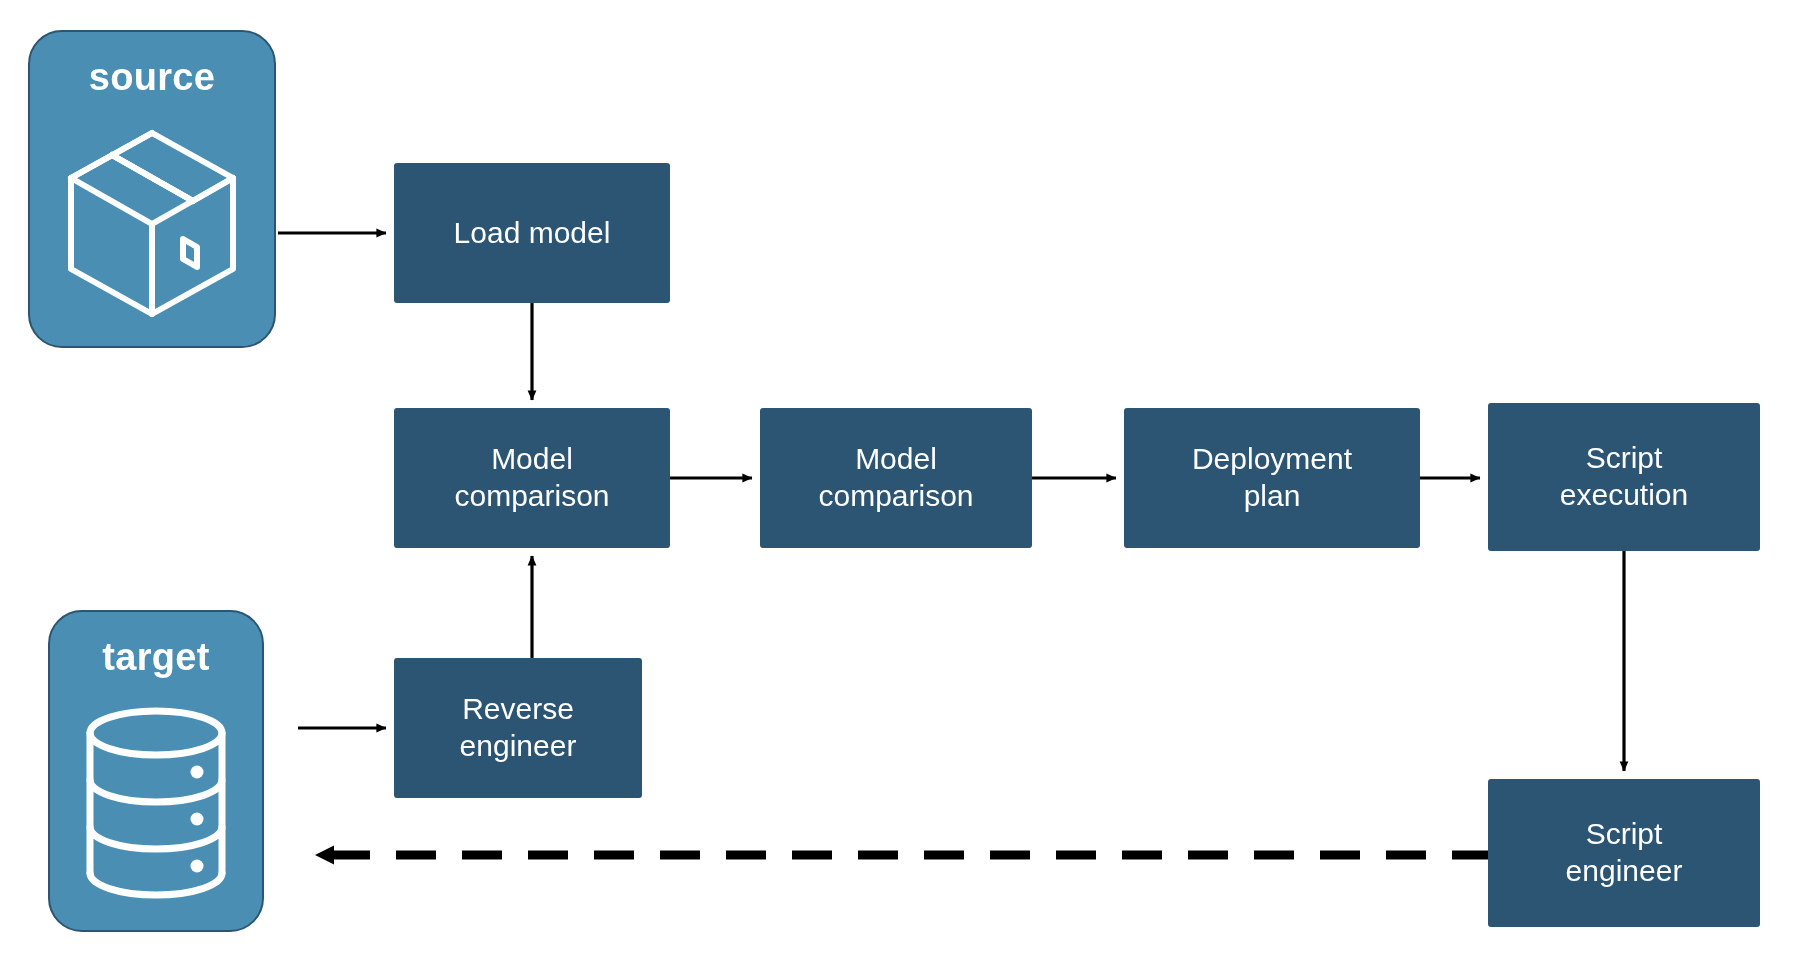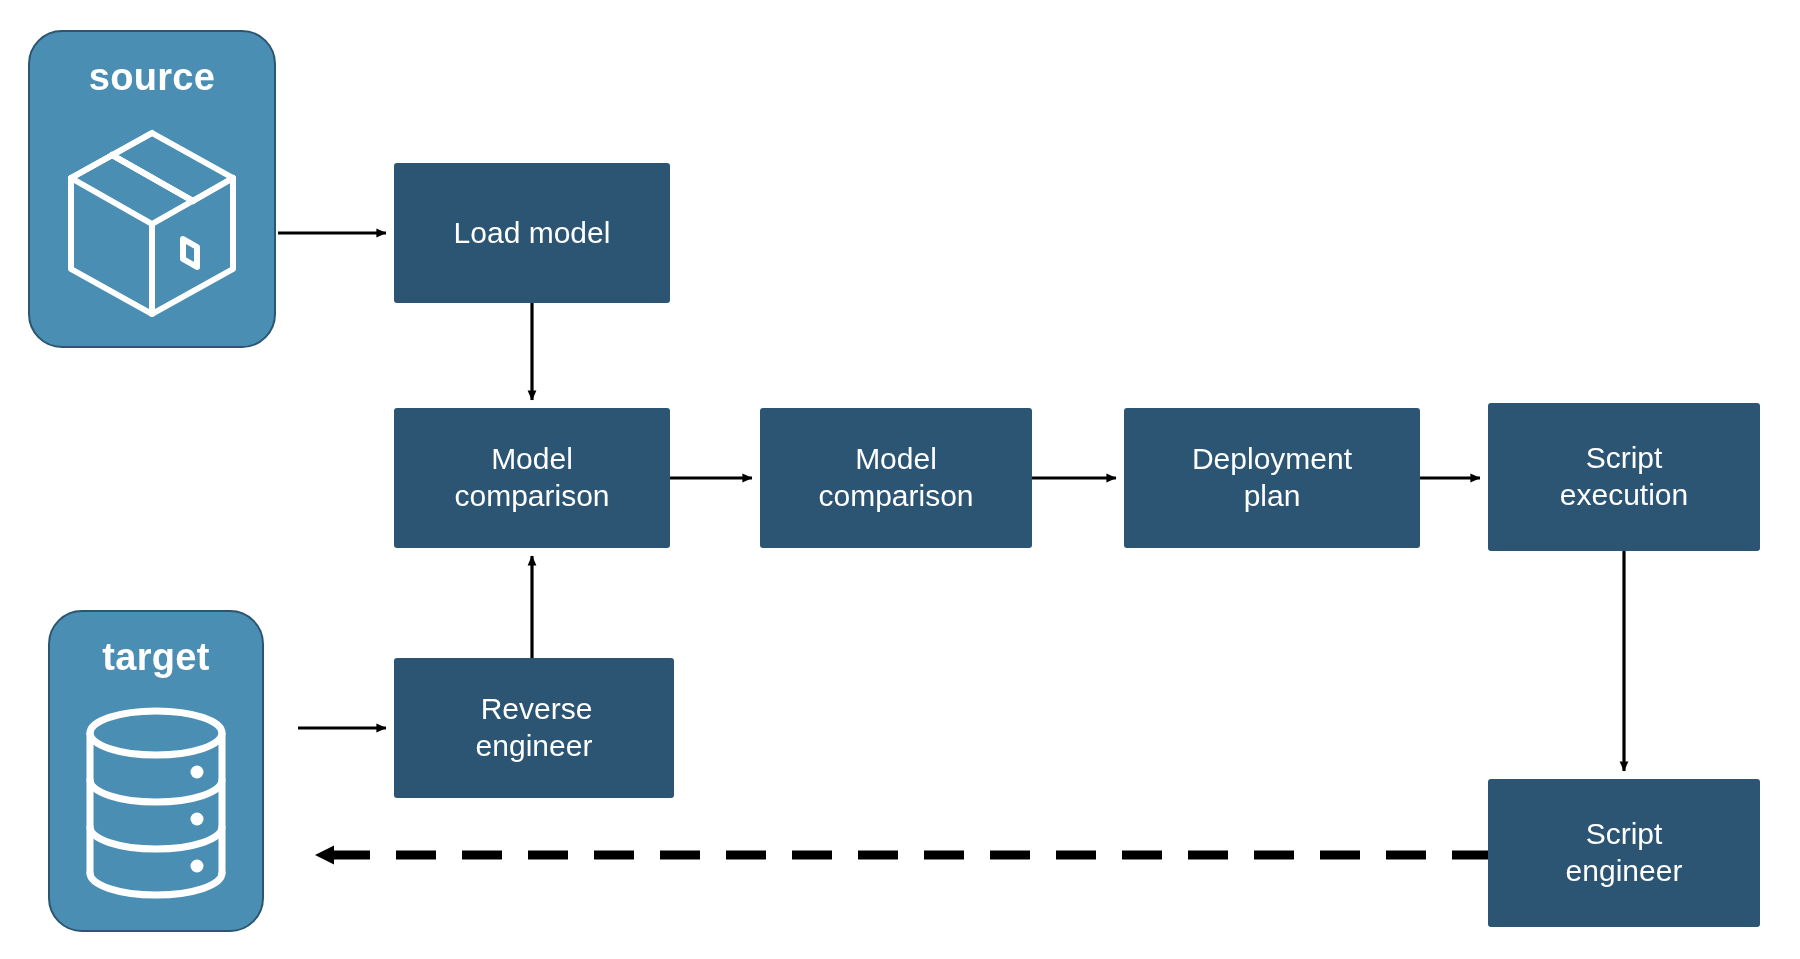--- a/index.html
+++ b/index.html
@@ -173,21 +173,21 @@
     </div>
   </div>
 
   <div class="process-box" style="left:1488px; top:403px; width:272px; height:148px;">
     <div class="process-label">
       <span>Script</span><br>
       <span>execution</span>
     </div>
   </div>
 
-  <div class="process-box" style="left:394px; top:658px; width:280px; height:140px;text-align:right;">
+  <div class="process-box" style="left:394px; top:658px; width:248px; height:140px;">
     <div class="process-label">
       <span>Reverse</span><br>
       <span>engineer</span>
     </div>
   </div>
 
   <div class="process-box" style="left:1488px; top:779px; width:272px; height:148px;">
     <div class="process-label">
       <span>Script</span><br>
       <span>engineer</span>

